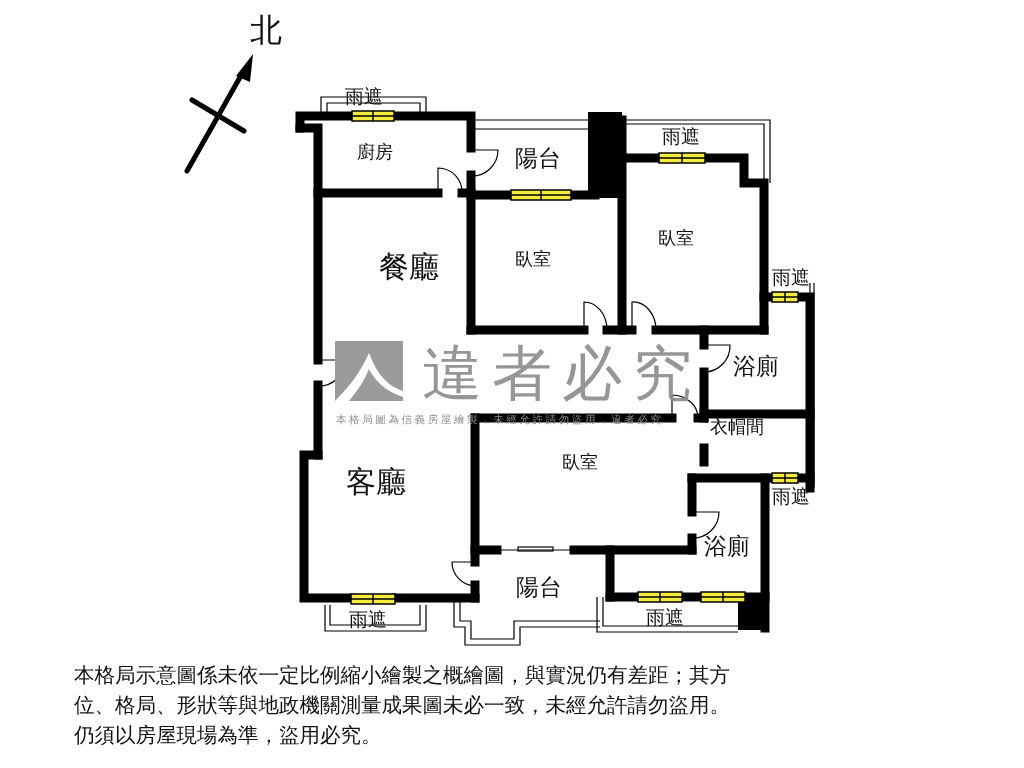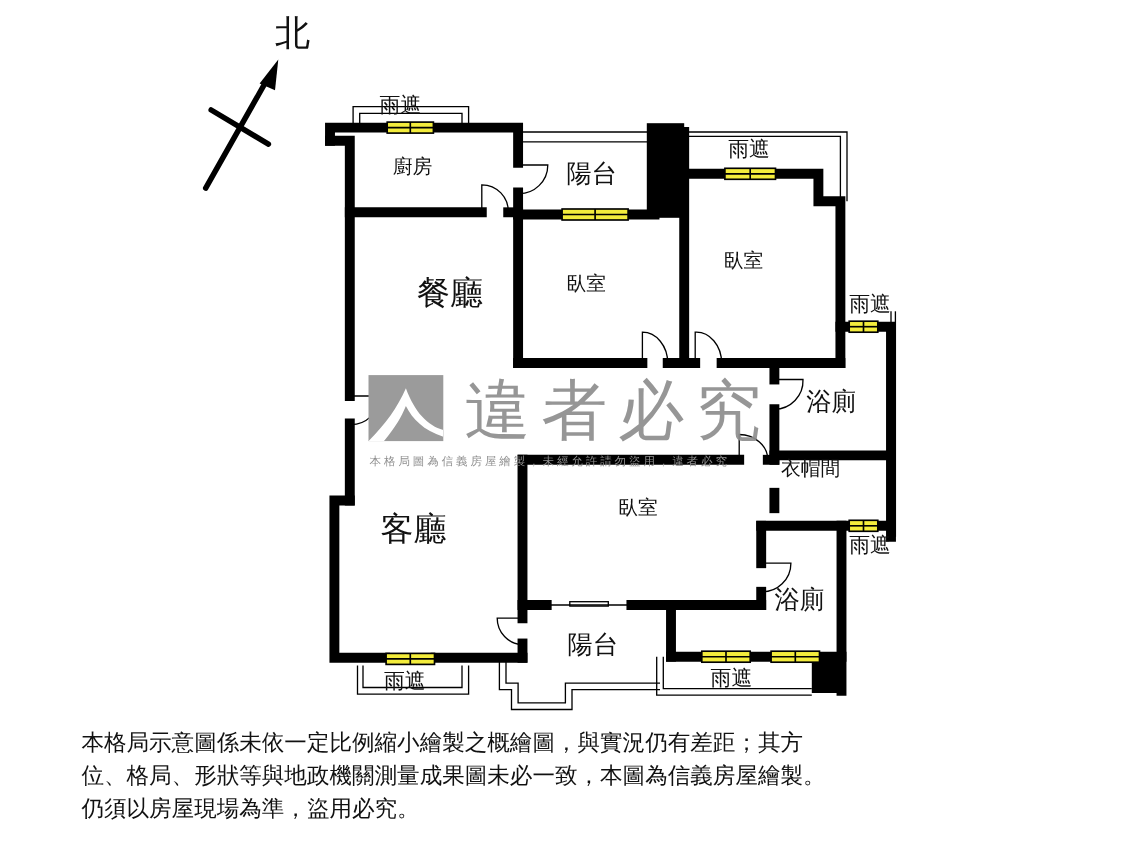--- a/index.html
+++ b/index.html
@@ -161,15 +161,15 @@
 
 <div class="lbl eave" style="left:345px;top:87px;">雨遮</div>
 <div class="lbl eave" style="left:662px;top:127px;">雨遮</div>
 <div class="lbl eave" style="left:772px;top:268px;">雨遮</div>
 <div class="lbl eave" style="left:772px;top:487px;">雨遮</div>
 <div class="lbl eave" style="left:349px;top:610px;">雨遮</div>
 <div class="lbl eave" style="left:646px;top:608px;">雨遮</div>
 
 <div class="disclaimer">
   <div>本格局示意圖係未依一定比例縮小繪製之概繪圖，與實況仍有差距；其方</div>
-  <div>位、格局、形狀等與地政機關測量成果圖未必一致，本圖為信義房屋繪製。</div>
+  <div>位、格局、形狀等與地政機關測量成果圖未必一致，未經允許請勿盜用。</div>
   <div>仍須以房屋現場為準，盜用必究。</div>
 </div>
 
 </body></html>

